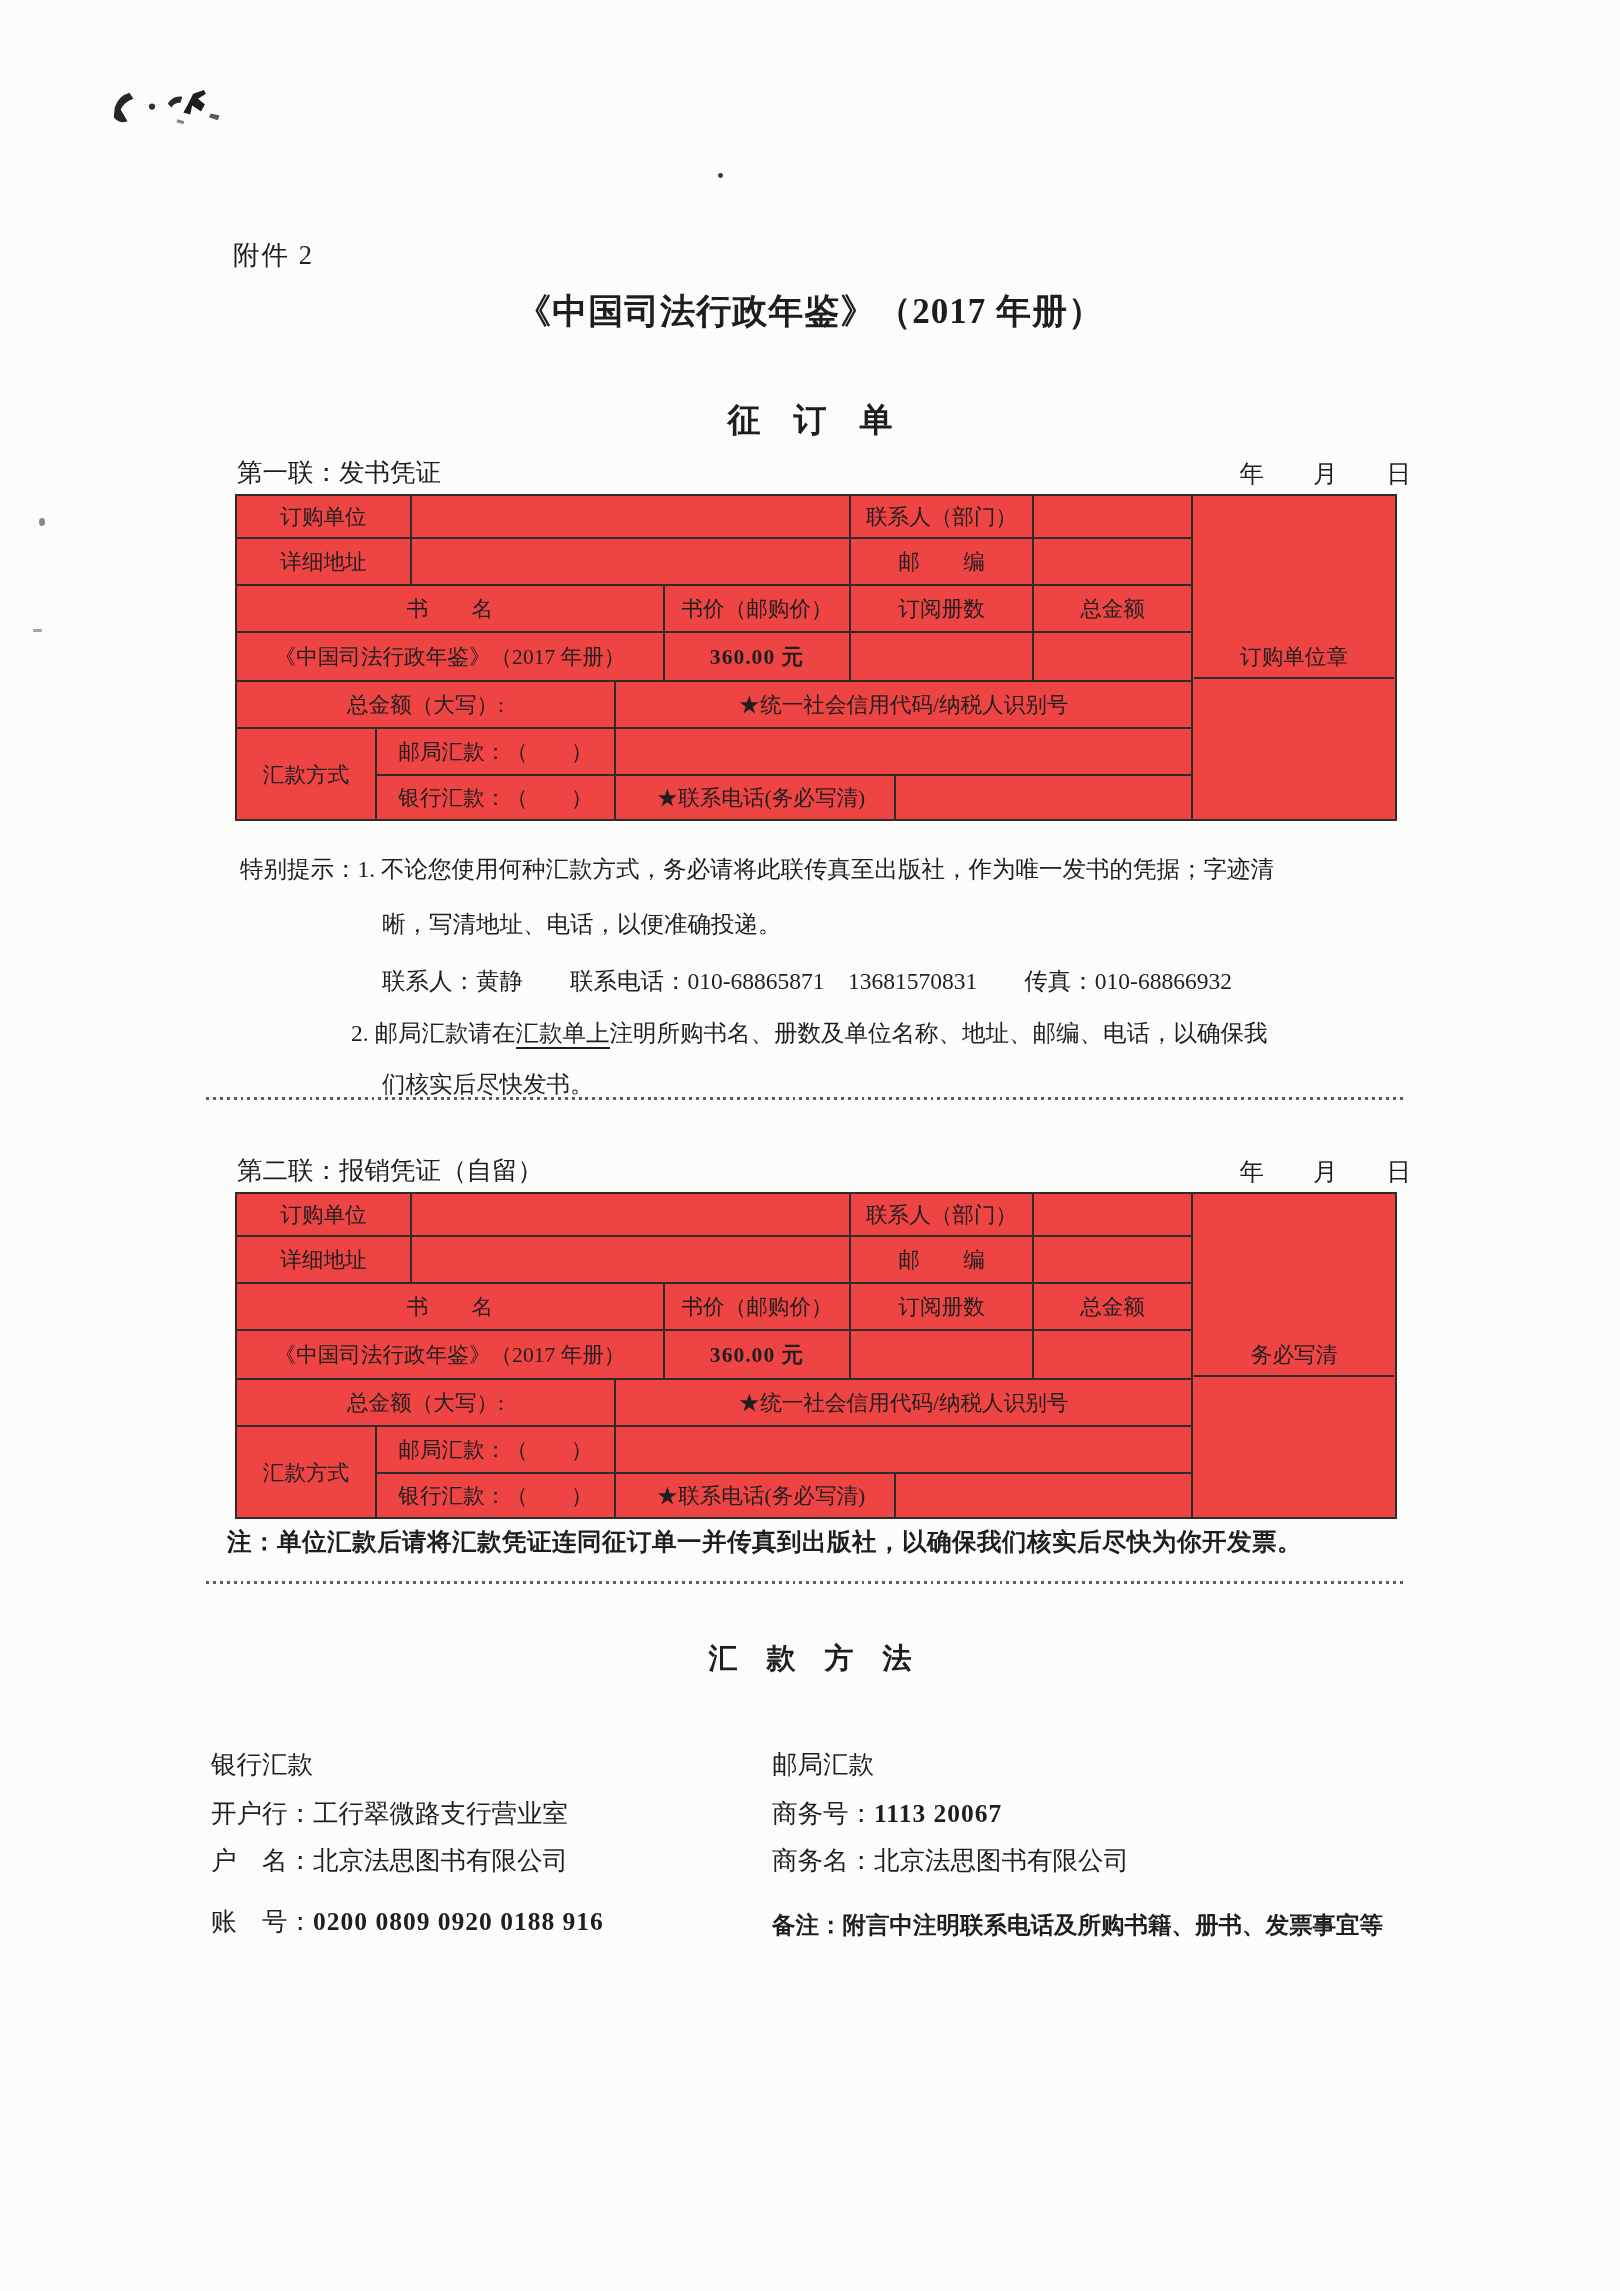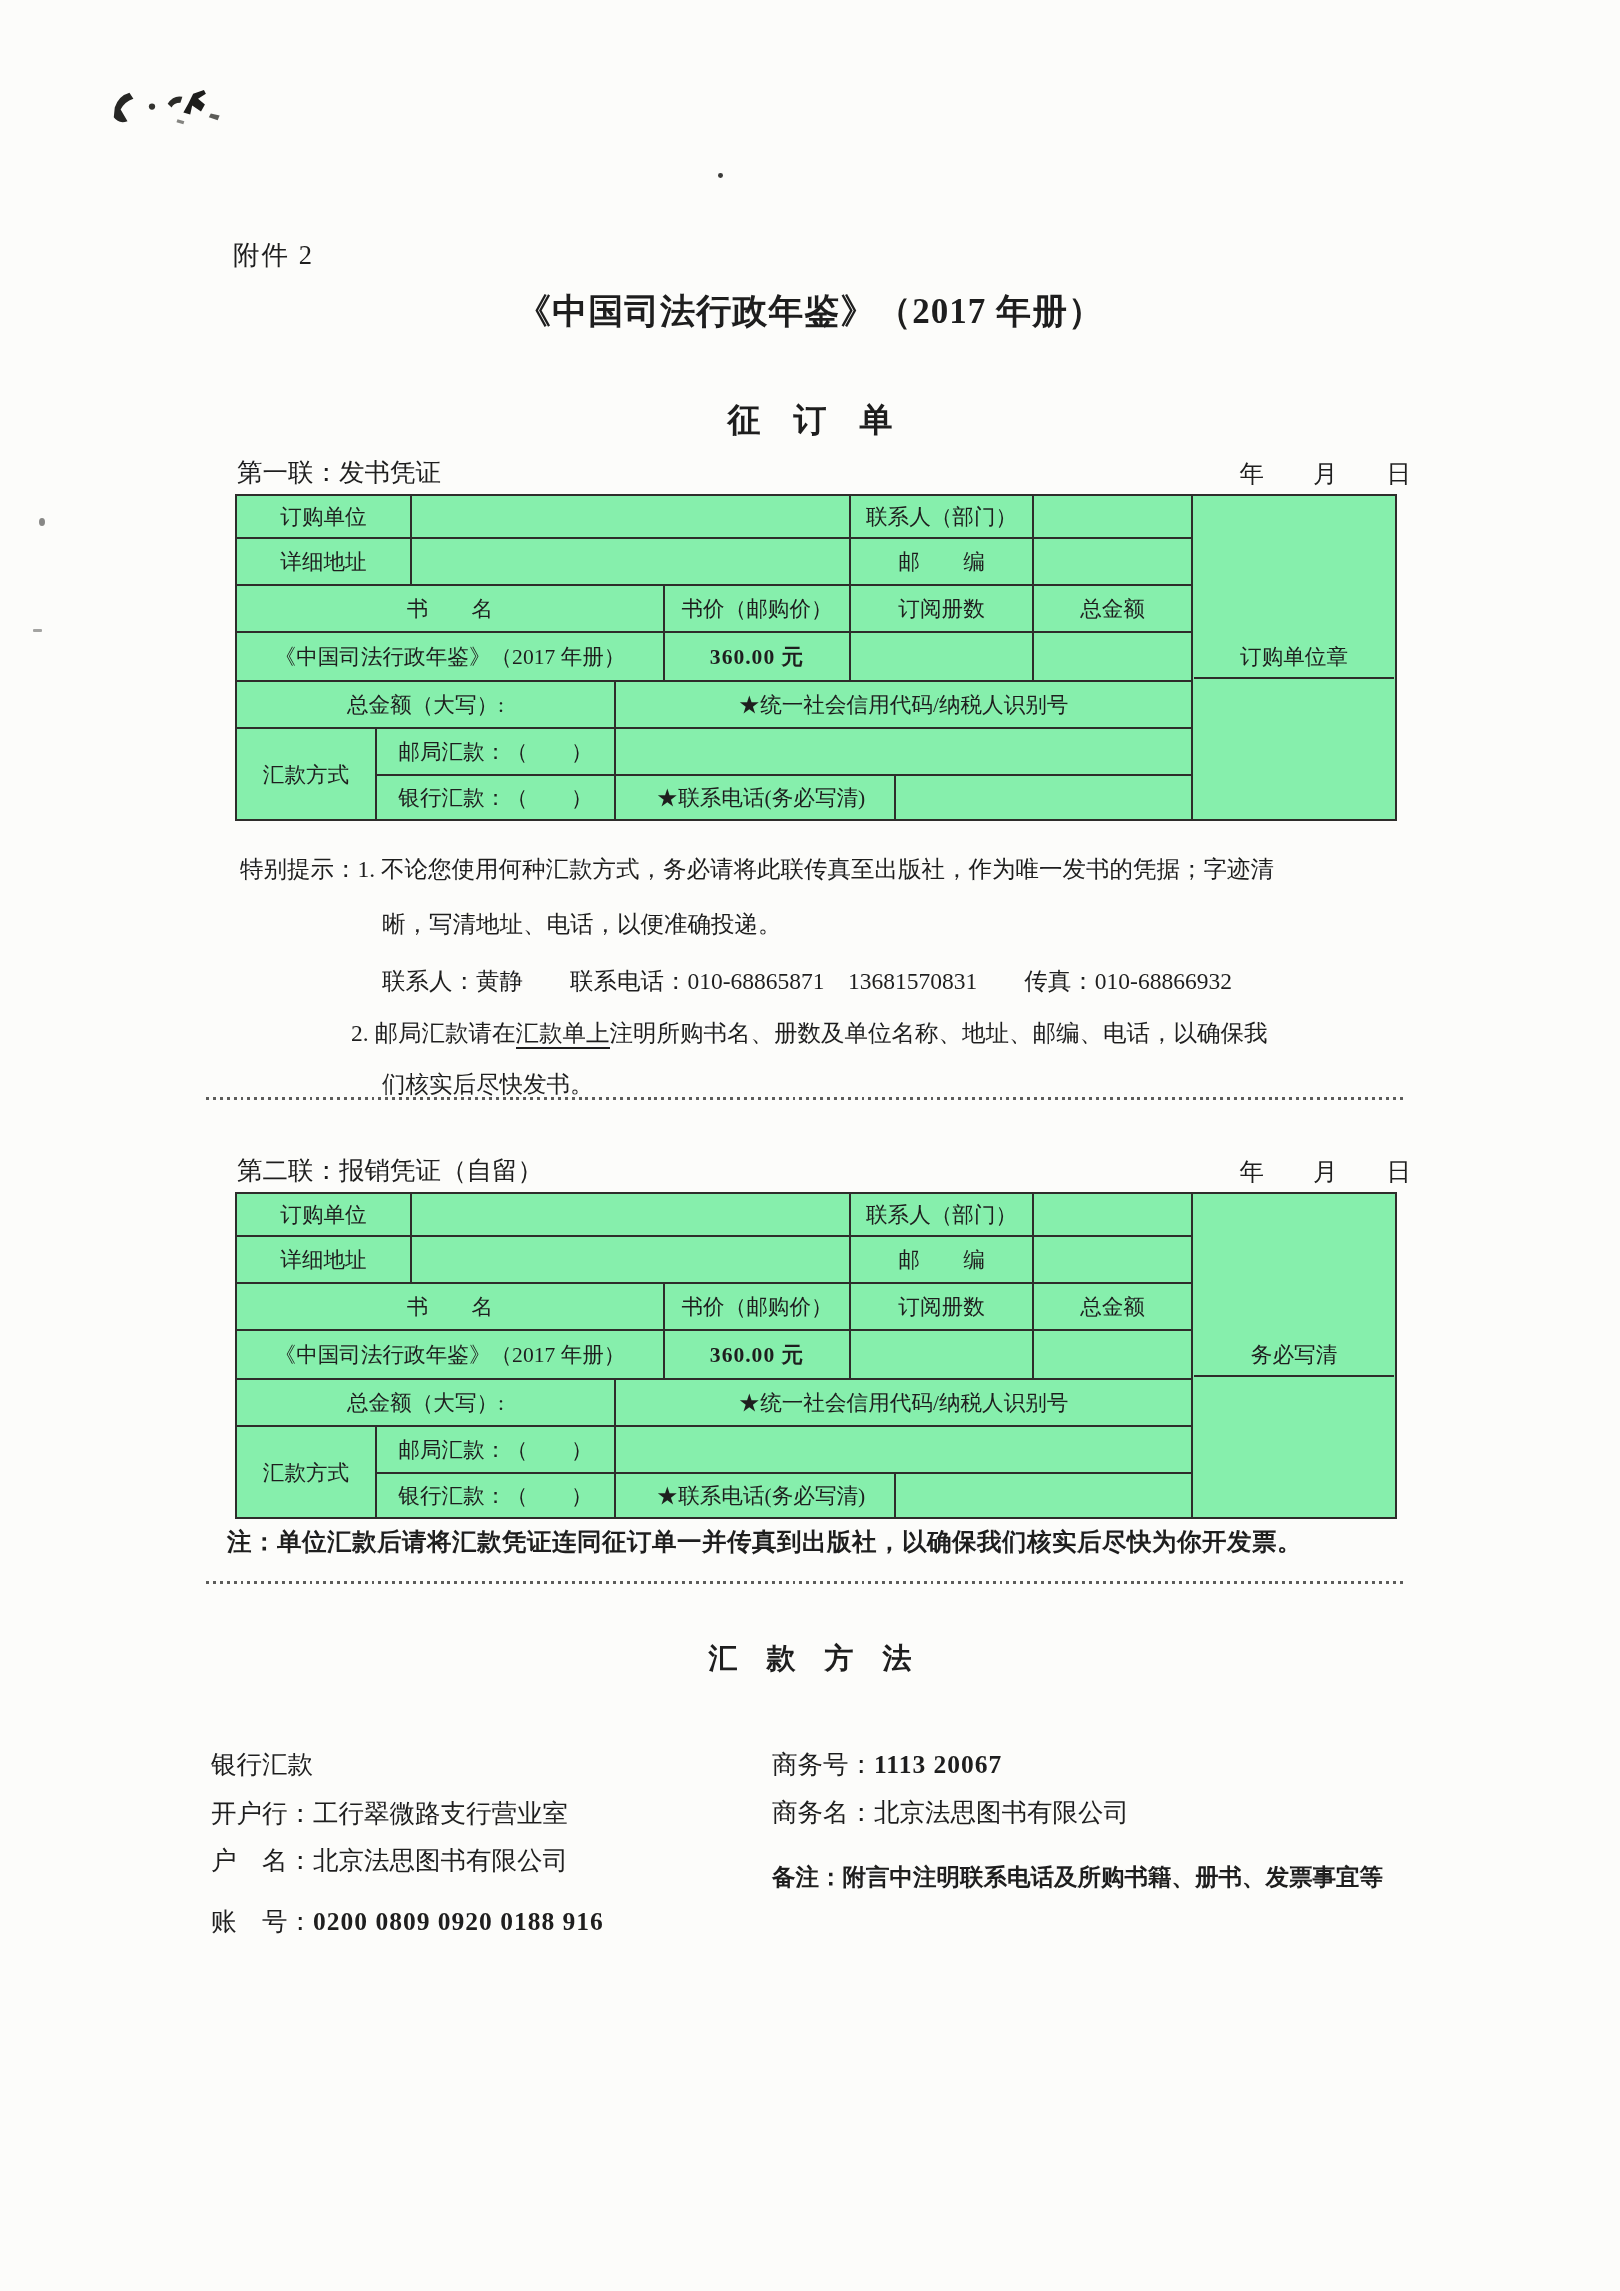--- a/index.html
+++ b/index.html
@@ -13,21 +13,21 @@
     font-family:"Liberation Serif","DejaVu Serif",serif;
     color:#1e1e1e;
   }
   .abs{position:absolute;}
   .center{left:0;width:1620px;text-align:center;}
   .attachment{font-size:26.5px;letter-spacing:2px;}
   .main-title{font-size:35px;font-weight:700;letter-spacing:1px;}
   .subtitle{font-size:33px;font-weight:700;}
   .copy-header{display:flex;justify-content:space-between;align-items:flex-end;font-size:25.5px;}
   .copy-header .date{font-size:24.5px;}
-  table.order{border-collapse:collapse;table-layout:fixed;width:1160px;background:#86efac;}
+  table.order{border-collapse:collapse;table-layout:fixed;width:1160px;background:#ef4444;}
   table.order td{
     border:2px solid #2e2d2b;
     font-size:21.6px;
     text-align:center;
     vertical-align:middle;
     padding:0;
     overflow:hidden;
     white-space:nowrap;
   }
   tr.r1 td{height:41px;} tr.r2 td{height:45px;} tr.r3 td{height:45px;}
@@ -223,20 +223,21 @@
     </div>
     <div class="pay-line" style="margin-bottom:25.5px;">
       <span>户　名：</span><span>北京法思图书有限公司</span>
     </div>
     <div class="pay-line">
       <span>账　号：</span><span class="num">0200 0809 0920 0188 916</span>
     </div>
   </div>
 
   <div class="abs" style="left:772px;top:1747px;">
+    <div class="pay-line" style="margin-bottom:13.7px;">邮局汇款</div>
     <div class="pay-line" style="margin-bottom:12.7px;">
       <span>商务号：</span><span class="num">1113 20067</span>
     </div>
     <div class="pay-line" style="margin-bottom:31px;">
       <span>商务名：</span><span>北京法思图书有限公司</span>
     </div>
     <div class="pay-note">
       <span>备注：</span><span>附言中注明联系电话及所购书籍、册书、发票事宜等</span>
     </div>
   </div>

